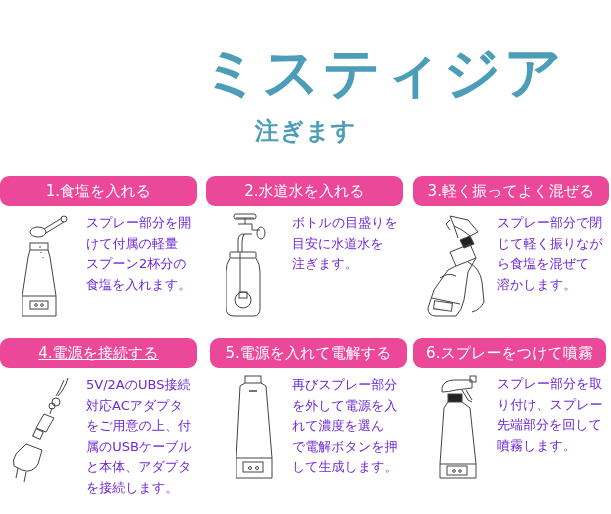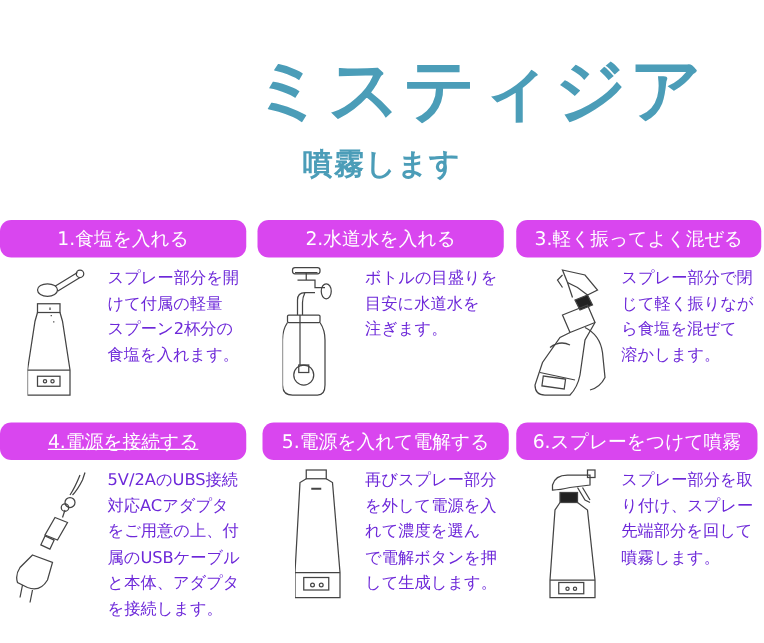--- a/index.html
+++ b/index.html
@@ -10,34 +10,34 @@
     .logo {
       position: absolute; left: 170px; top: 34px; width: 272px; height: 76px;
       text-align: center; color: #4b9db8; font-size: 57px; font-weight: bold;
       line-height: 76px; letter-spacing: 2px; white-space: nowrap; margin-left: 32px;
     }
     .subtitle {
       position: absolute; left: 200px; top: 116px; width: 211px; text-align: center;
       color: #4b9db8; font-size: 24px; font-weight: bold; line-height: 30px; letter-spacing: 1px;
     }
     .step-header {
-      position: absolute; height: 30px; background: #d946ef; border-radius: 9px;
+      position: absolute; height: 30px; background: #ec4899; border-radius: 9px;
       color: #ffffff; font-size: 15px; line-height: 30px; text-align: center; white-space: nowrap;
     }
     .step-body {
       position: absolute; font-size: 13px; line-height: 20.5px; color: #6d28d9; white-space: pre;
     }
     .illus { position: absolute; }
     .illus svg { display: block; }
   </style>
 </head>
 <body>
 
 <div class="logo">ミスティジア</div>
-<div class="subtitle">噴霧します</div>
+<div class="subtitle">注ぎます</div>
 
 <div class="step-header" style="left:0px; top:176px; width:197px;">1.食塩を入れる</div>
 <div class="illus" style="left:22px; top:212px;">
   <svg width="56" height="108" viewBox="0 0 56 108" fill="none" stroke="#444" stroke-width="1">
     <ellipse cx="16" cy="20" rx="8" ry="5"></ellipse>
     <path d="M22 17 L40 6 M24 21 L42 10"></path>
     <circle cx="42" cy="7" r="3"></circle>
     <path d="M18 34 l0 2 M19 40 l0 1 M21 45 l0 1"></path>
     <rect x="8" y="31" width="18" height="7"></rect>
     <path d="M8 38 L6 45 L0 84 L0 104 L34 104 L34 84 L28 45 L26 38"></path>

